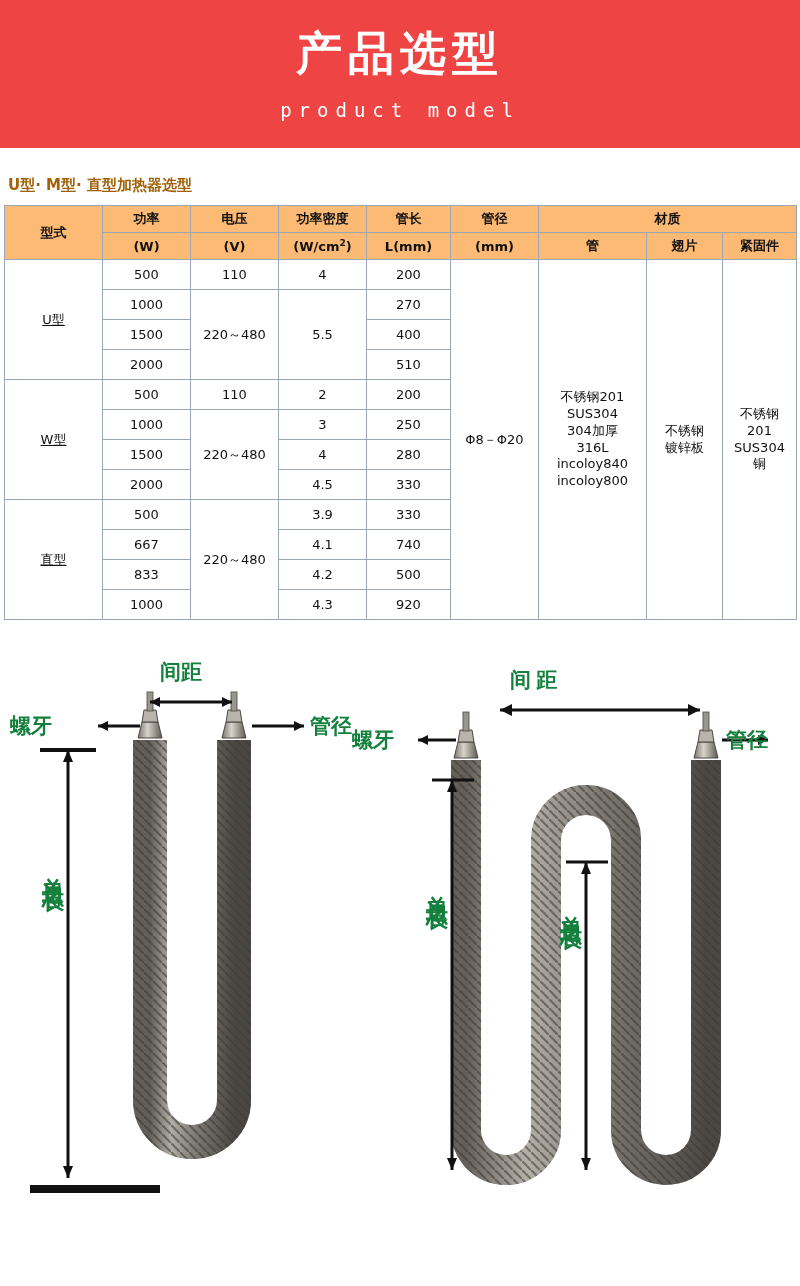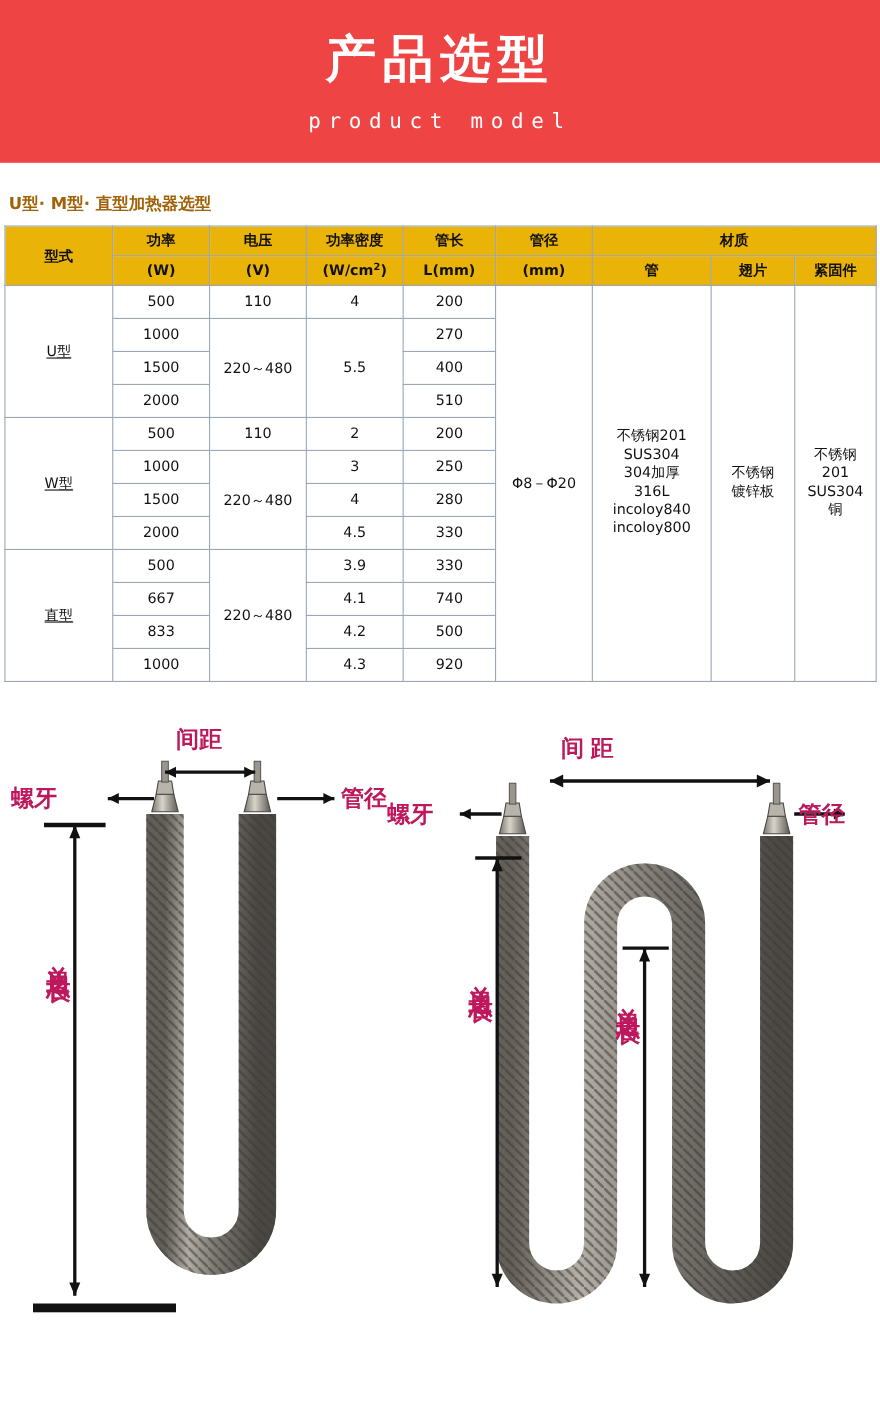--- a/index.html
+++ b/index.html
@@ -62,21 +62,21 @@
   table.spec td, table.spec th {
     border: 1px solid #9aa7b4;
     text-align: center;
     vertical-align: middle;
     font-size: 13px;
     color: #111;
     font-weight: normal;
     padding: 2px 1px;
   }
   table.spec thead td {
-    background: #eab308;
+    background: #fdba74;
     font-weight: bold;
     height: 27px;
   }
   table.spec tbody td { height: 30px; background: #ffffff; }
   td.type-cell {
     color: #e2420a;
     font-weight: bold;
     text-decoration: underline;
     background: #ffffff;
   }
@@ -89,23 +89,23 @@
   
   .illus {
     position: relative;
     width: 800px;
     height: 600px;
     margin-top: 10px;
     background: #ffffff;
   }
   .lbl {
     position: absolute;
-    font-family: Liberation Sans, sans-serif;
-    font-weight: bold;
-    color: #be185d;
+    font-family: Liberation Serif, serif;
+    font-weight: bold;
+    color: #15803d;
     font-size: 21px;
     white-space: nowrap;
   }
   .lbl.vert {
     writing-mode: vertical-rl;
     letter-spacing: 4px;
     font-size: 22px;
   }
   .illus svg { position: absolute; left: 0; top: 0; }
 </style>

